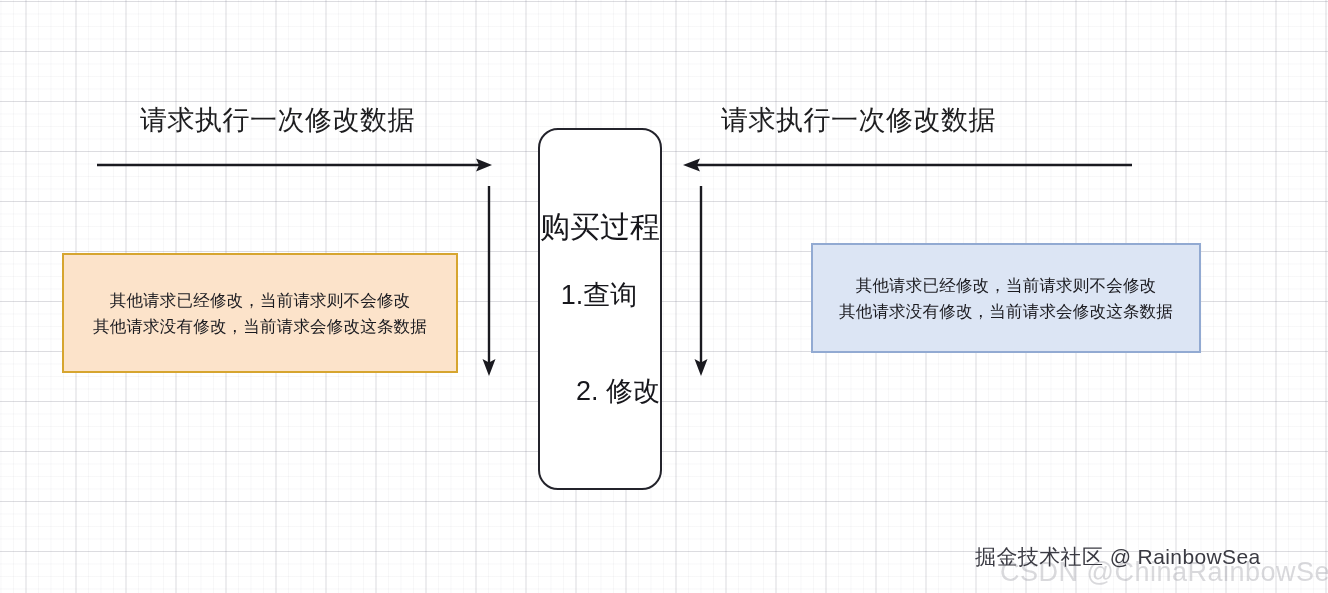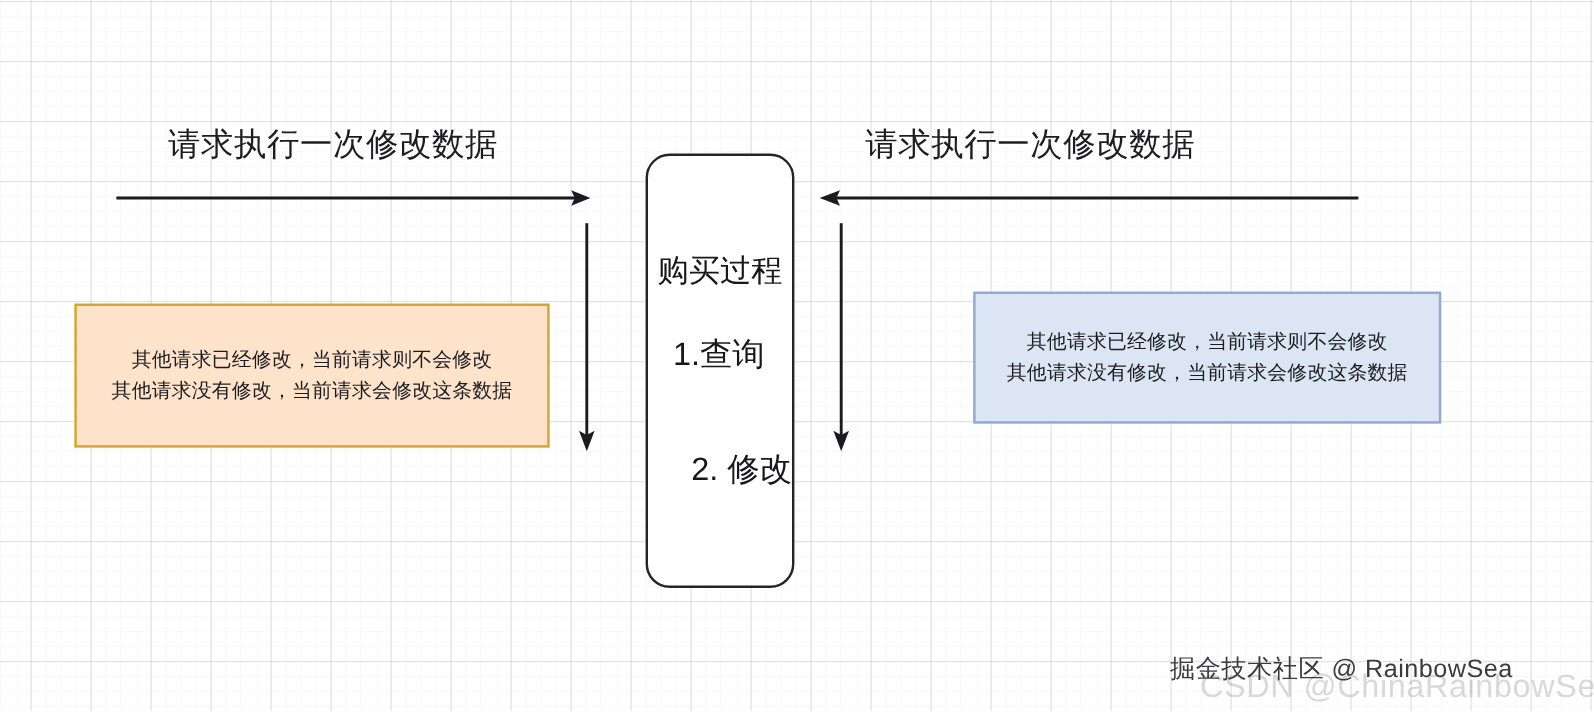--- a/index.html
+++ b/index.html
@@ -62,21 +62,21 @@
     box-sizing: border-box;
     border: 2px solid #23232b;
     border-radius: 20px;
     background: #ffffff;
   }
   #process-box .pb-title {
     position: absolute;
     left: 0; right: 0;
     top: 82px;
     text-align: center;
-    font-size: 26px;
+    font-size: 30px;
     color: #17171c;
     line-height: 1;
     white-space: nowrap;
   }
   #process-box .pb-step-1 {
     position: absolute;
     left: 0; right: 2px;
     top: 152px;
     text-align: center;
     font-size: 27px;

